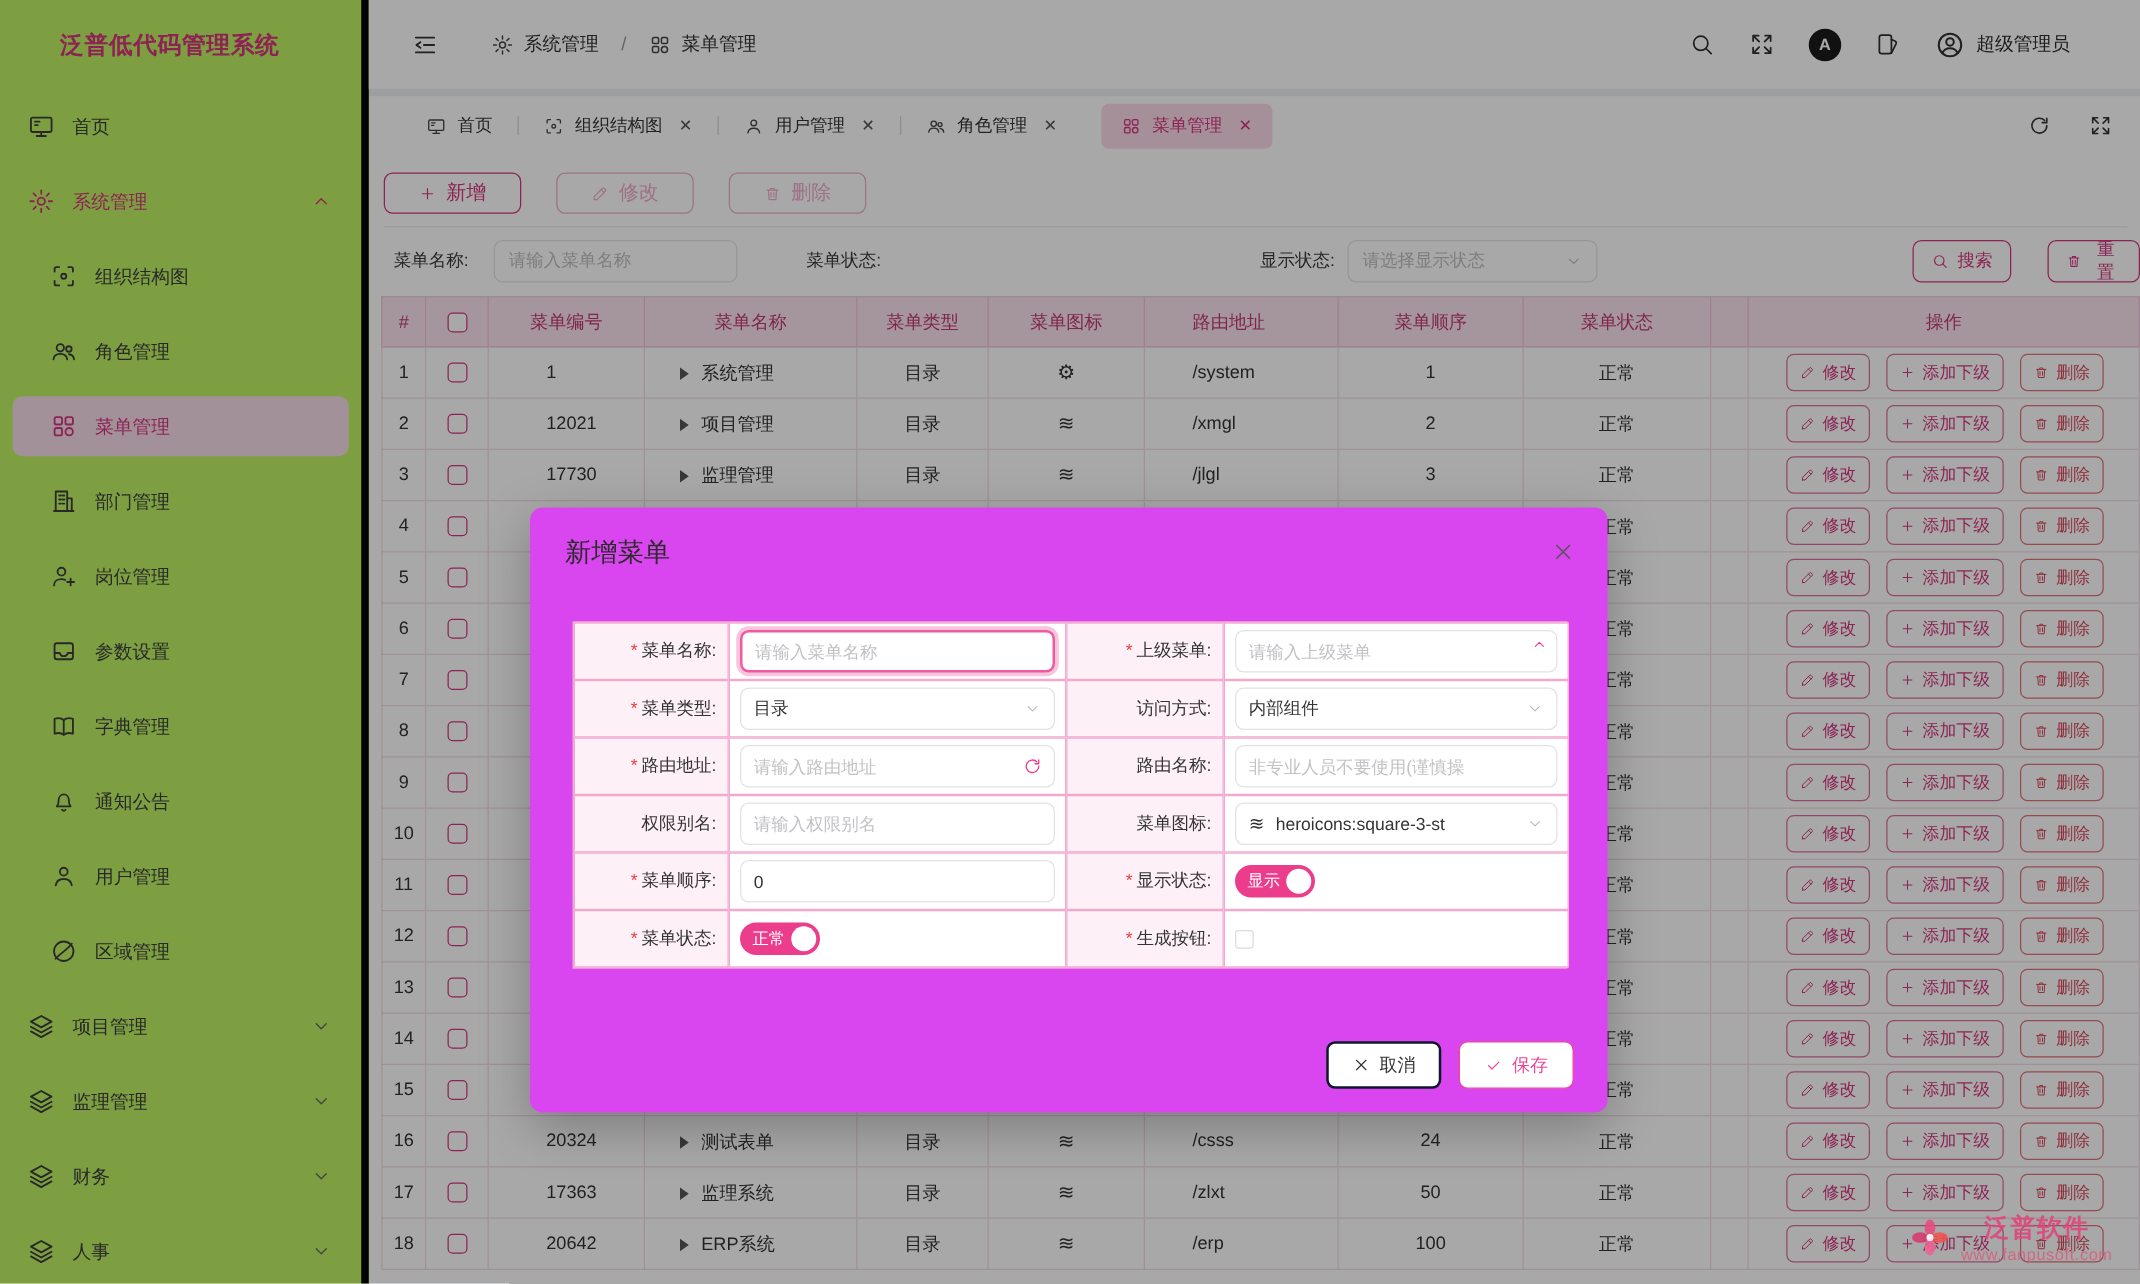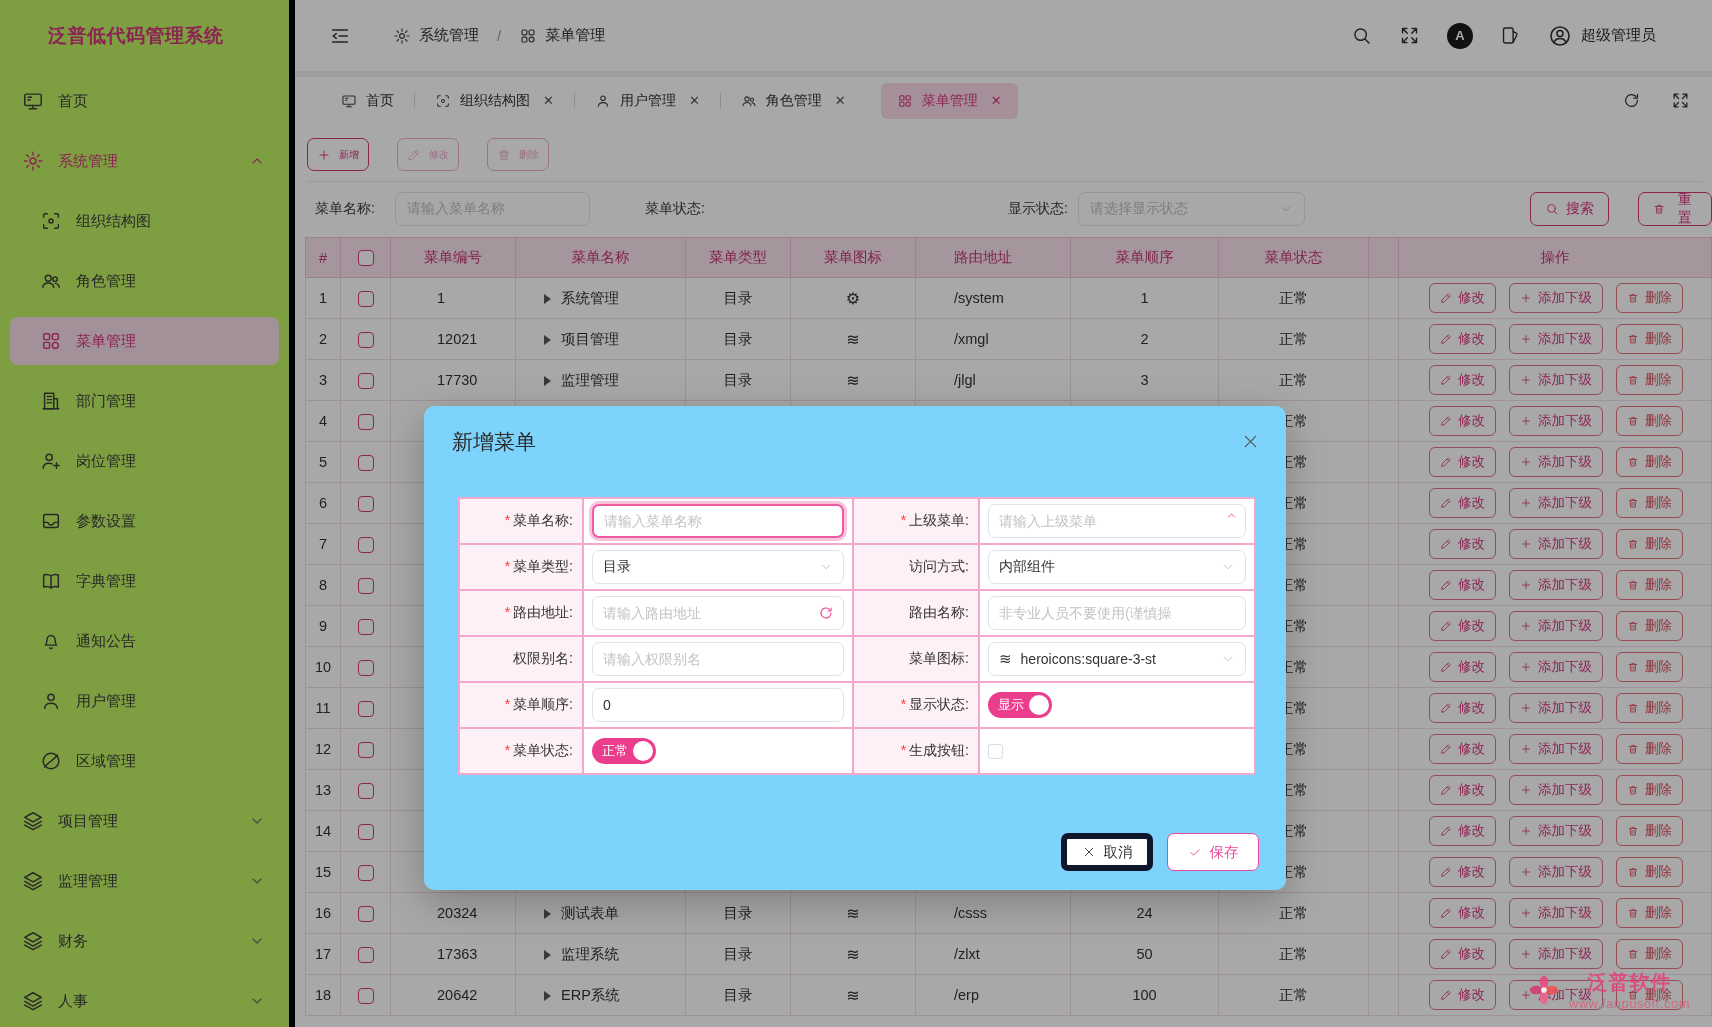--- a/index.html
+++ b/index.html
@@ -40,21 +40,21 @@
   .tab .tbico { width:16px; height:16px; color:#444; }
   .tab .x { font-size:13px; color:#555; margin-left:4px; cursor:pointer; }
   .tab.active { background:#fadbe9; border-radius:6px; color:#d6367f; padding:0 16px; }
   .tab.active .tbico, .tab.active .x { color:#d6367f; }
   .tab-sep { width:1px; height:15px; background:#d6d6d6; margin:0 14px; }
   .tab-tools { position:absolute; right:22px; top:14px; display:flex; gap:30px; }
   .tab-tools .tico { width:19px; height:19px; color:#333; }
 
   .panel { position:absolute; left:0; right:0; top:53px; bottom:0; background:#fff; }
   .toolbar { position:absolute; left:12px; top:14px; display:flex; gap:28px; }
-  .tbtn { height:33px; padding:0 9px; display:flex; align-items:center; gap:8px; background:transparent; border:1px solid #d6367f; color:#d6367f; font-size:10px; border-radius:7px; cursor:pointer; font-family:Liberation Mono, monospace; }
+  .tbtn { height:33px; padding:0 27px; display:flex; align-items:center; gap:8px; background:transparent; border:1px solid #d6367f; color:#d6367f; font-size:16px; border-radius:7px; cursor:pointer; font-family:Liberation Mono, monospace; }
   .tbtn .bico { width:14px; height:14px; }
   .tbtn.disabled { border-color:#eeaccb; color:#eeaccb; }
   .hr { position:absolute; left:12px; right:10px; top:57px; border-top:1px solid #ececec; }
   .filters { position:absolute; left:0; right:0; top:68px; height:34px; font-size:14px; }
   .flabel { position:absolute; top:8px; color:#3a3a3a; }
   .fctl { position:absolute; top:0; height:34px; border:1px solid #e2e4e8; border-radius:7px; background:#fff; display:flex; align-items:center; padding:0 11px; color:#bfbfbf; font-size:14px; }
   .fctl .caret { margin-left:auto; width:14px; height:14px; color:#bbb; }
   .fbtn { position:absolute; top:0; height:34px; display:flex; align-items:center; gap:7px; padding:0 14px; border-radius:7px; border:1px solid #d6367f; color:#d6367f; background:#fff; font-size:14px; cursor:pointer; font-family:inherit; }
   .fbtn .bico { width:14px; height:14px; }
 
@@ -71,41 +71,41 @@
   .cbx { display:inline-block; width:16px; height:16px; border:1.5px solid #d6367f; border-radius:4px; background:#fff; vertical-align:middle; cursor:pointer; }
   .pinktxt { color:#d6367f; }
   .micon { font-size:16px; color:#333; }
   .ops { display:flex; align-items:center; gap:13px; padding-left:30px; }
   .op { height:30px; padding:0 10px; display:flex; align-items:center; gap:6px; border-radius:6px; background:#fff; font-size:13.5px; cursor:pointer; font-family:inherit; border:1px solid #dd6f9f; color:#d6367f; }
   .op .bico { width:12px; height:12px; }
   .op.del { border-color:#e4717d; color:#da4b5c; }
 
   
   .dim { position:absolute; inset:0; background:rgba(0,0,0,.34); z-index:50; }
-  .modal { position:absolute; left:424px; top:406px; width:862px; height:484px; background:#7dd3fc; border-radius:10px; box-shadow:0 12px 40px rgba(0,0,0,.25); z-index:60; }
+  .modal { position:absolute; left:424px; top:406px; width:862px; height:484px; background:#d946ef; border-radius:10px; box-shadow:0 12px 40px rgba(0,0,0,.25); z-index:60; }
   .m-title { position:absolute; left:28px; top:22px; font-size:21px; color:#2b2b2b; }
   .m-close { position:absolute; right:26px; top:26px; width:19px; height:19px; color:#555; cursor:pointer; }
   .fgrid { position:absolute; left:34px; top:91px; width:796px; display:grid; grid-template-columns:124px 270px 126px 276px; grid-auto-rows:46px; border:1px solid #f2a9cd; }
   .fcell { border:1px solid #f2a9cd; display:flex; align-items:center; }
   .flab { background:#fdf0f6; justify-content:flex-end; padding-right:9px; font-size:14px; color:#333; }
   .req::before { content:"*"; color:#f23c3c; margin-right:3px; }
   .ffield { background:#fff; padding:0 8px; position:relative; }
   .inp { width:100%; height:34px; border:1px solid #dfe2e7; border-radius:7px; padding:0 10px; font-size:14px; color:#333; font-family:inherit; background:#fff; }
   .inp::placeholder { color:#c2c2c6; }
   .inp.focus { border:2px solid #ef5ba1; box-shadow:0 0 0 3px #fac4de; }
   .selbox { width:100%; height:34px; border:1px solid #dfe2e7; border-radius:7px; display:flex; align-items:center; padding:0 10px; font-size:14px; color:#333; gap:9px; cursor:pointer; background:#fff; }
   .selbox .caret { margin-left:auto; width:14px; height:14px; color:#bbb; }
   .selbox .lyr { font-size:15px; color:#333; }
   .inp-ico { position:absolute; right:18px; top:14px; width:16px; height:16px; color:#ec3d8c; cursor:pointer; }
   .caret-open { position:absolute; right:16px; top:10px; width:13px; height:13px; color:#ec3d8c; }
   .toggle { width:64px; height:26px; border-radius:13px; background:#ec3d8c; position:relative; display:flex; align-items:center; padding-left:10px; color:#fff; font-size:13px; cursor:pointer; }
   .toggle .knob { position:absolute; right:3px; top:3px; width:20px; height:20px; border-radius:50%; background:#fff; }
   .mchk { width:15px; height:15px; border:1px solid #d9dce0; border-radius:3px; background:#fff; cursor:pointer; }
   .m-btn { position:absolute; height:38px; width:92px; display:flex; align-items:center; justify-content:center; gap:8px; border-radius:7px; background:#fff; font-size:14.5px; cursor:pointer; font-family:inherit; top:427px; }
-  .m-cancel { left:637px; border:6px solid #0f172a; color:#333; }
+  .m-cancel { left:637px; border:2px solid #0f172a; color:#333; }
   .m-save { left:743px; border:1px solid #ec4899; color:#ec4899; }
   .m-btn .bico { width:14px; height:14px; }
 
   
   .wm { position:absolute; right:22px; bottom:16px; z-index:70; display:flex; align-items:center; gap:8px; opacity:.88; }
   .wm-txt { display:flex; flex-direction:column; }
   .wm-name { font-size:20px; font-weight:bold; color:#e0457b; letter-spacing:1px;text-align:center; }
   .wm-url { font-size:13px; color:#d6607f; letter-spacing:.5px; }
 </style>
 </head>
@@ -445,21 +445,21 @@
       </div>
       <div class="hr"></div>
 
       <div class="filters">
         <span class="flabel" style="left:20px">菜单名称:</span>
         <div class="fctl" style="left:100px;width:195px">
             <span>请输入菜单名称</span>
           </div>
         <span class="flabel" style="left:350px">菜单状态:</span>
         <span class="flabel" style="left:713px">显示状态:</span>
-        <div class="fctl" style="left:783px;width:227px">
+        <div class="fctl" style="left:783px;width:200px">
             <span>请选择显示状态</span>
             <svg class="ic caret">
               <use href="#i-chev-down"></use>
             </svg>
           </div>
         <button class="fbtn" style="left:1235px">
             <svg class="ic bico">
               <use href="#i-search"></use>
             </svg>
             <span>搜索</span>

